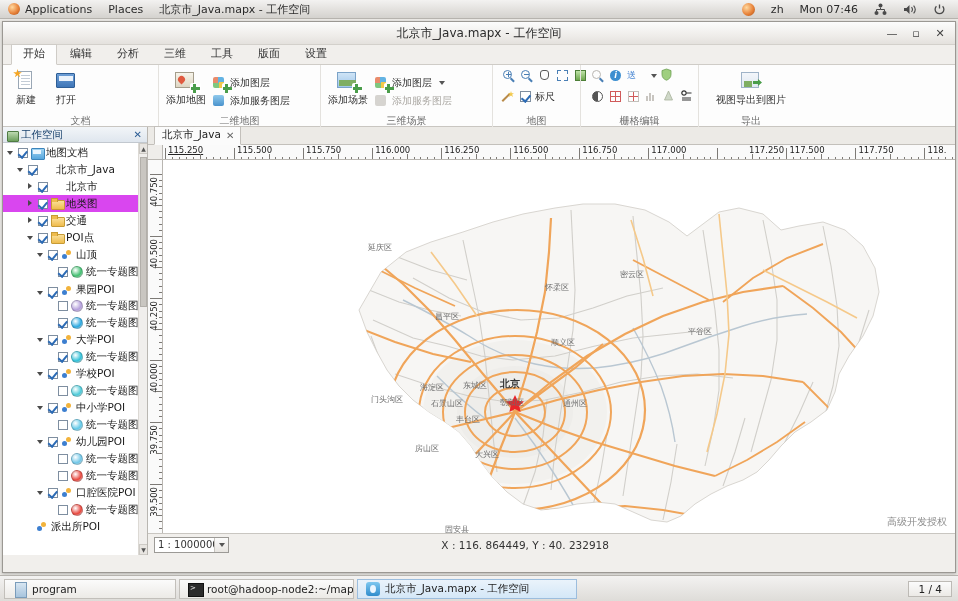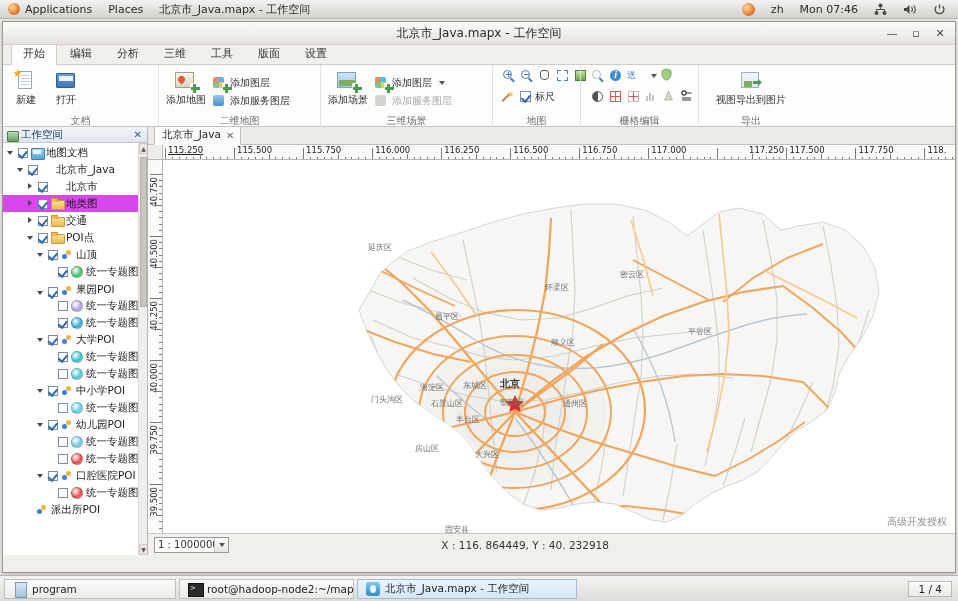--- a/index.html
+++ b/index.html
@@ -549,20 +549,26 @@
                 <span class="twist open"></span>
                 <span class="tcb on"></span>
                 <span class="tico ic-poi"></span>
                 <span class="tlabel">大学POI</span>
               </div>
               <div class="tnode" style="padding-left: 43px;">
                 <span class="twist"></span>
                 <span class="tcb on"></span>
                 <span class="ic-theme" style="background: radial-gradient(circle at 35% 32%, rgb(255, 255, 255) 0%, rgb(47, 192, 216) 62%, rgba(42, 42, 42, 0.133) 100%); border: 1px solid rgba(0, 0, 0, 0.18);"></span>
                 <span class="tlabel">统一专题图</span>
+              </div>
+              <div class="tnode" style="padding-left: 33px;">
+                <span class="twist open"></span>
+                <span class="tcb on"></span>
+                <span class="tico ic-poi"></span>
+                <span class="tlabel">学校POI</span>
               </div>
               <div class="tnode" style="padding-left: 43px;">
                 <span class="twist"></span>
                 <span class="tcb"></span>
                 <span class="ic-theme" style="background: radial-gradient(circle at 35% 32%, rgb(255, 255, 255) 0%, rgb(73, 201, 216) 62%, rgba(42, 42, 42, 0.133) 100%); border: 1px solid rgba(0, 0, 0, 0.18);"></span>
                 <span class="tlabel">统一专题图</span>
               </div>
               <div class="tnode" style="padding-left: 33px;">
                 <span class="twist open"></span>
                 <span class="tcb on"></span>

